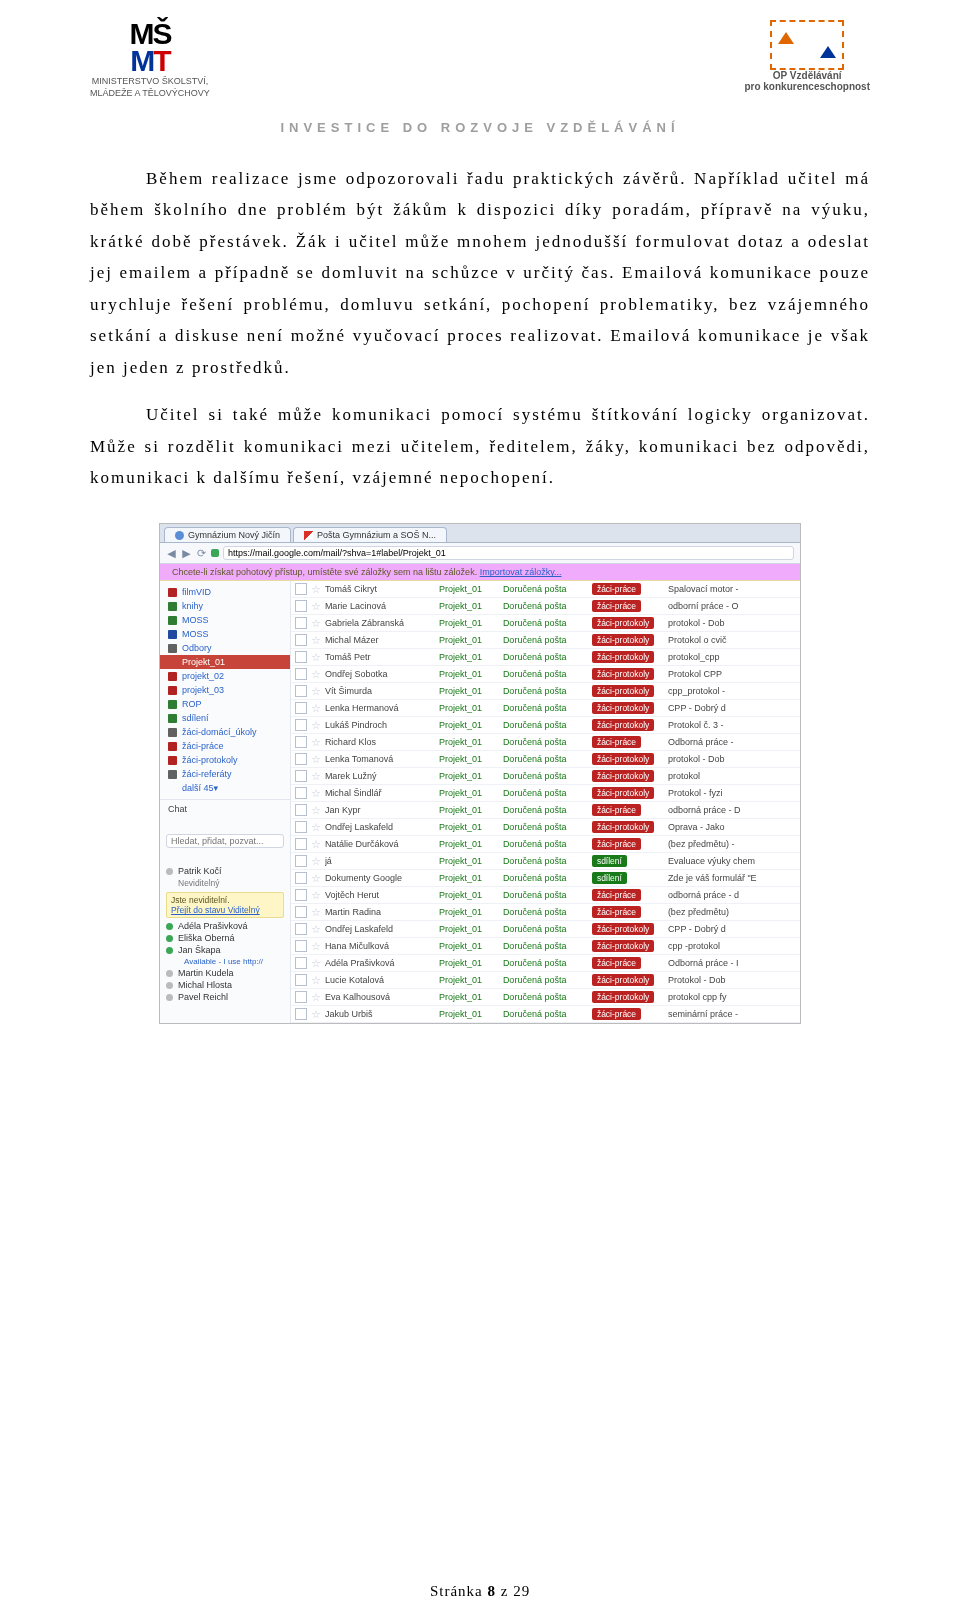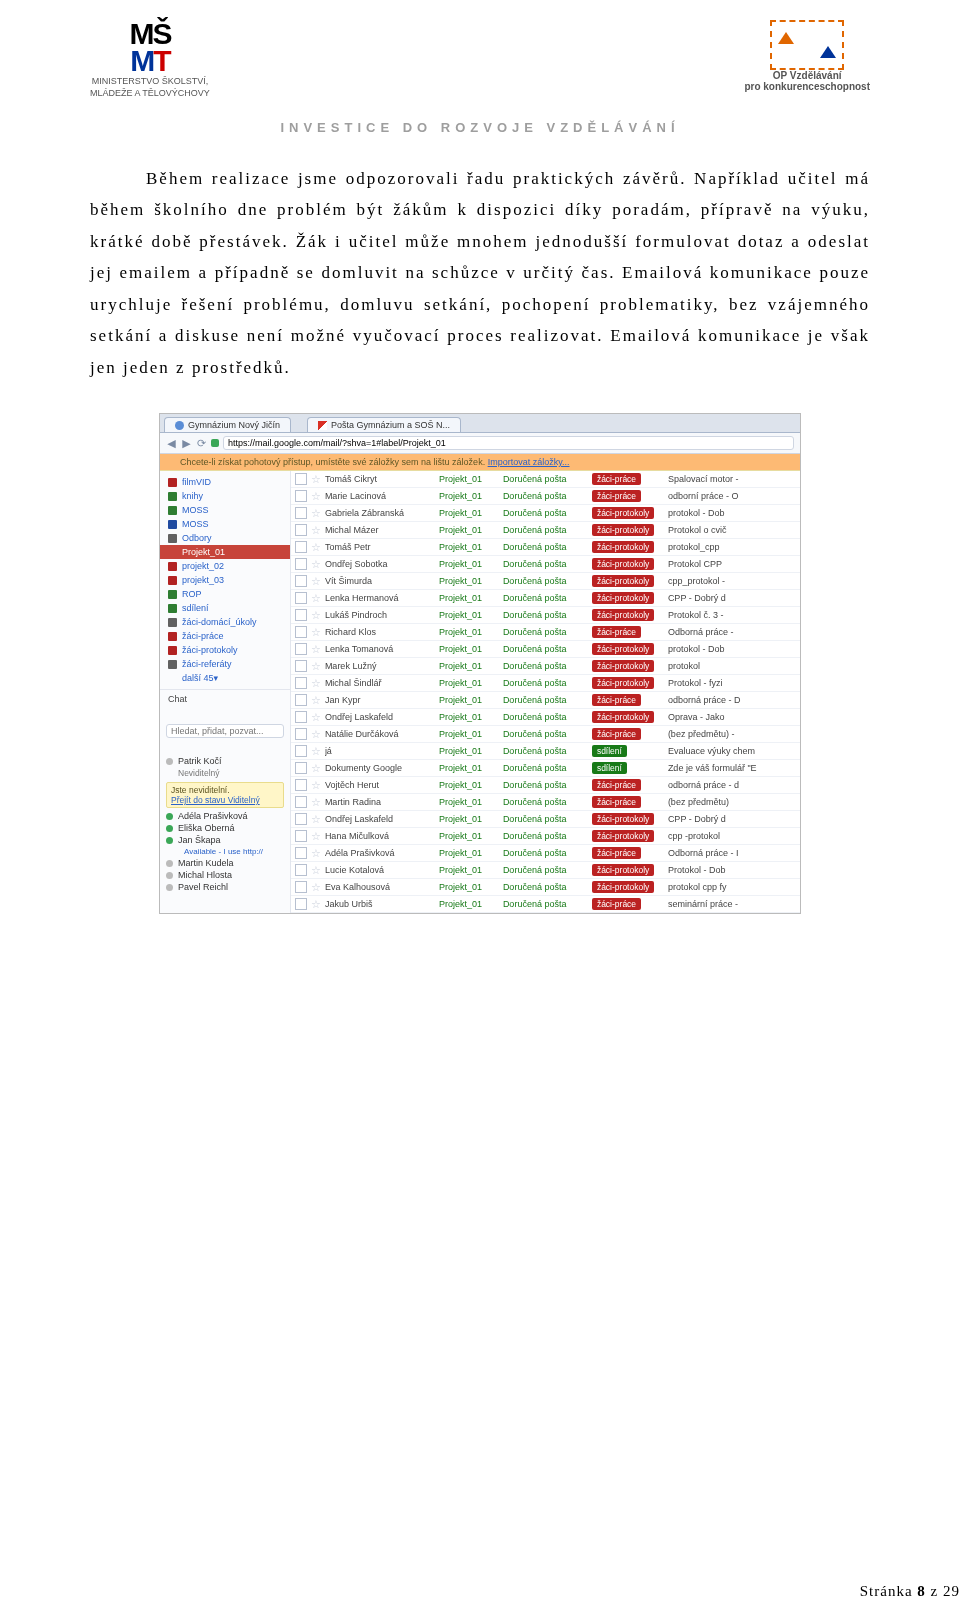--- a/index.html
+++ b/index.html
@@ -20,30 +20,30 @@
 .msmt-glyph .row2 .m{color:#003399}.msmt-glyph .row2 .t{color:#c00}
 .op-logo{width:70px;height:46px;position:relative;border:2px dashed #e06600}
 .op-logo::before,.op-logo::after{content:"";position:absolute;width:0;height:0;border-style:solid}
 .op-logo::before{left:6px;top:10px;border-width:0 8px 12px 8px;border-color:transparent transparent #e06600 transparent}
 .op-logo::after{right:6px;bottom:10px;border-width:0 8px 12px 8px;border-color:transparent transparent #003399 transparent}
 .header-caption{text-align:center;letter-spacing:5px;font-size:13px;color:#9e9e9e;font-family:Arial,sans-serif;margin:10px 0 28px 0;font-weight:bold}
 .body-text{font-size:17px;line-height:1.85;letter-spacing:2px;text-align:justify;text-justify:inter-word}
 .body-text p{margin:0 0 16px 0}
 .body-text p.indent{text-indent:56px}
 .screenshot{width:640px;height:auto;margin:30px auto 12px auto;border:1px solid #bbb;font-family:Arial,Helvetica,sans-serif;font-size:9px;color:#333;background:#eef1f6}
-.ss-tabs{display:flex;background:#dde3ec;border-bottom:1px solid #a9b7cc;height:18px;align-items:flex-end;padding-left:4px;gap:16px}
+.ss-tabs{display:flex;background:#dde3ec;border-bottom:1px solid #a9b7cc;height:18px;align-items:flex-end;padding-left:4px;gap:2px}
 .ss-tab{background:#f3f6fb;border:1px solid #a9b7cc;border-bottom:none;border-radius:4px 4px 0 0;padding:2px 10px;font-size:9px;display:flex;align-items:center;gap:4px}
 .ss-tab .favicon{width:9px;height:9px;display:inline-block}
 .ss-tab .gmail{background:linear-gradient(135deg,#d93025 0 50%,#fff 50% 100%)}
 .ss-tab .globe{background:#5a8dd6;border-radius:50%}
 .ss-url{display:flex;align-items:center;gap:4px;padding:3px 6px;background:#f6f8fb;border-bottom:1px solid #cfd6e2}
 .ss-url .navbtn{width:11px;height:11px;color:#7a8aa3;display:inline-flex;align-items:center;justify-content:center;font-size:11px}
 .ss-url .lock{width:8px;height:8px;background:#3aa757;border-radius:2px}
 .ss-url input{flex:1;border:1px solid #cfd6e2;border-radius:3px;padding:1px 4px;font-size:9px;background:#fff}
-.ss-bar{background:#fdba74;border-bottom:1px solid #e7dca0;color:#5f5726;padding:3px 20px;font-size:9px}
+.ss-bar{background:#f0abfc;border-bottom:1px solid #e7dca0;color:#5f5726;padding:3px 12px;font-size:9px}
 .ss-bar a{color:#2a62c9;text-decoration:underline;cursor:pointer}
 .ss-body{display:flex;background:#fff}
 .ss-side{width:130px;border-right:1px solid #e2e6ee;background:#fafbfd;display:flex;flex-direction:column}
 .ss-labels{padding:4px 0}
 .ss-label{display:flex;align-items:center;gap:5px;padding:2px 8px;font-size:9px;color:#2a62c9;cursor:pointer}
 .ss-label.active{background:#c7443a;color:#fff}
 .sq{width:9px;height:9px;background:#666;border-radius:1px}
 .ss-side .section-title{font-size:9px;color:#444;padding:4px 8px;border-top:1px solid #e3e6ee;font-weight:normal}
 .ss-chat-search{margin:16px 6px}
 .ss-chat-search input{width:100%;box-sizing:border-box;border:1px solid #cfd6e2;border-radius:3px;padding:1px 4px;font-size:9px}
@@ -57,21 +57,21 @@
 .ss-row{display:flex;align-items:center;border-bottom:1px solid #eef1f6;padding:2px 4px;font-size:9px;color:#444;gap:4px}
 .ss-row .cb{width:10px;height:10px;border:1px solid #b7c0d0;background:#fff}
 .ss-row .star{color:#c9cfdb;font-size:11px;line-height:1}
 .ss-row .from{flex:0 0 110px;overflow:hidden;text-overflow:ellipsis;white-space:nowrap}
 .ss-row .lbl1{flex:0 0 60px;color:#187a18}
 .ss-row .lbl2{flex:0 0 85px;color:#187a18}
 .ss-row .tag{flex:0 0 72px}
 .ss-row .tag span{display:inline-block;padding:0 5px;border-radius:2px;color:#fff;font-size:8.5px;line-height:12px}
 .ss-row .subj{flex:1;overflow:hidden;text-overflow:ellipsis;white-space:nowrap}
 .caption{font-family:"Arial Narrow",Arial,sans-serif;font-weight:bold;font-size:16px;text-align:center;line-height:1.45;margin:8px 0 0 0;letter-spacing:.3px}
-.footer{position:absolute;bottom:20px;left:0;width:100%;text-align:right;font-size:15px;letter-spacing:1px}
+.footer{position:absolute;bottom:20px;left:0;width:100%;text-align:center;font-size:15px;letter-spacing:1px}
 </style>
 </head>
 <body>
 
 <div class="page">
 
   <div class="header-logos">
     <div class="logo-block msmt-logo">
       <div class="msmt-glyph">
         <span class="row1">MŠ</span><span class="row2"><span class="m">M</span><span class="t">T</span></span>
@@ -83,20 +83,21 @@
       <div class="op-logo"></div>
       <div style="font-weight:bold;font-size:10px">OP Vzdělávání</div>
       <div style="font-weight:bold;font-size:10px">pro konkurenceschopnost</div>
     </div>
   </div>
 
   <div class="header-caption">INVESTICE DO ROZVOJE VZDĚLÁVÁNÍ</div>
 
   <div class="body-text">
     <p class="indent">Během realizace jsme odpozorovali řadu praktických závěrů. Například učitel má během školního dne problém být žákům k dispozici díky poradám, přípravě na výuku, krátké době přestávek. Žák i učitel může mnohem jednodušší formulovat dotaz a odeslat jej emailem a případně se domluvit na schůzce v určitý čas. Emailová komunikace pouze urychluje řešení problému, domluvu setkání, pochopení problematiky, bez vzájemného setkání a diskuse není možné vyučovací proces realizovat. Emailová komunikace je však jen jeden z prostředků.</p>
+    <p class="indent">Učitel si také může komunikaci pomocí systému štítkování logicky organizovat. Může si rozdělit komunikaci mezi učitelem, ředitelem, žáky, komunikaci bez odpovědi, komunikaci k dalšímu řešení, vzájemné nepochopení.</p>
   </div>
 
   <div class="screenshot">
     <div class="ss-tabs">
       <div class="ss-tab">
           <span class="favicon globe"></span>
           <span>Gymnázium Nový Jičín</span>
         </div>
       <div class="ss-tab">
           <span class="favicon gmail"></span>

